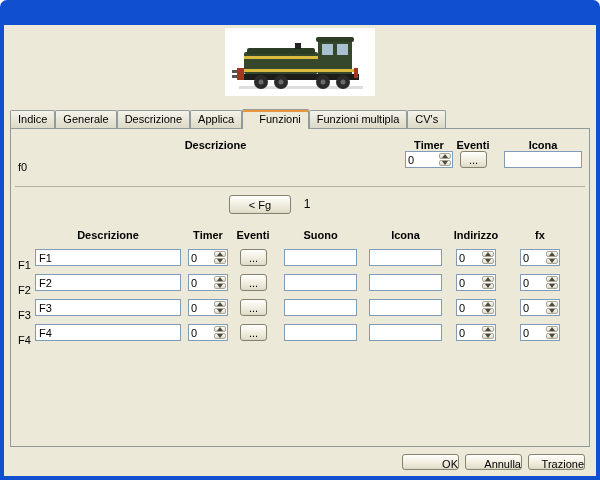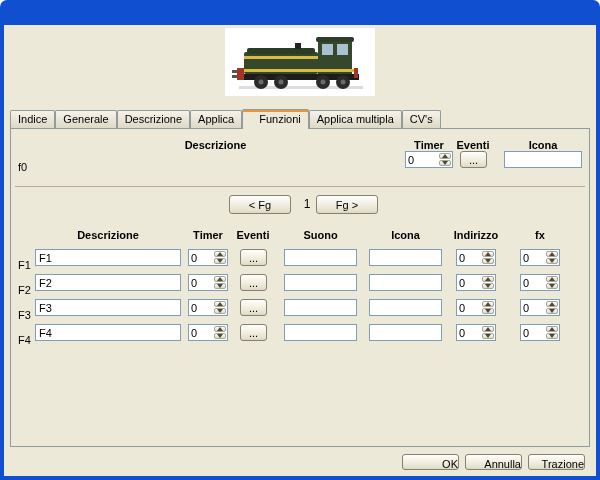--- a/index.html
+++ b/index.html
@@ -100,21 +100,21 @@
         <rect x="129" y="40" width="4" height="10" fill="#a33524"></rect>
       </svg>
     </div>
 
     <div class="tabs">
       <div class="tab">Indice</div>
       <div class="tab">Generale</div>
       <div class="tab">Descrizione</div>
       <div class="tab">Applica</div>
       <div class="tab active">Funzioni</div>
-      <div class="tab">Applica multipla</div>
+      <div class="tab">Funzioni multipla</div>
       <div class="tab">CV's</div>
     </div>
 
     <div class="panel">
 
       <div class="hdr" style="left:22px;top:10px;width:365px">Descrizione</div>
       <div class="hdr" style="left:378px;top:10px;width:80px">Timer</div>
       <div class="hdr" style="left:432px;top:10px;width:60px">Eventi</div>
       <div class="hdr" style="left:493px;top:10px;width:78px">Icona</div>
 
@@ -130,21 +130,20 @@
             </div>
         </div>
       </div>
       <button class="pushbtn" style="position:absolute;left:449px;top:22px;width:27px;height:17px">...</button>
       <input class="tf" style="left: 493px; top: 22px; width: 78px;" value="">
 
       <div class="sep"></div>
 
       <button class="pushbtn" style="position:absolute;left:218px;top:66px;width:62px;height:19px">&lt; Fg</button>
       <div class="page-num" style="left:284px;top:68px;width:24px">1</div>
-      <button class="pushbtn" style="position:absolute;left:305px;top:66px;width:62px;height:19px">Fg &gt;</button>
 
       <div class="hdr" style="left:24px;top:100px;width:146px">Descrizione</div>
       <div class="hdr" style="left:157px;top:100px;width:80px">Timer</div>
       <div class="hdr" style="left:212px;top:100px;width:60px">Eventi</div>
       <div class="hdr" style="left:273px;top:100px;width:73px">Suono</div>
       <div class="hdr" style="left:358px;top:100px;width:73px">Icona</div>
       <div class="hdr" style="left:425px;top:100px;width:80px">Indirizzo</div>
       <div class="hdr" style="left:489px;top:100px;width:80px">fx</div>
 
       <div>

